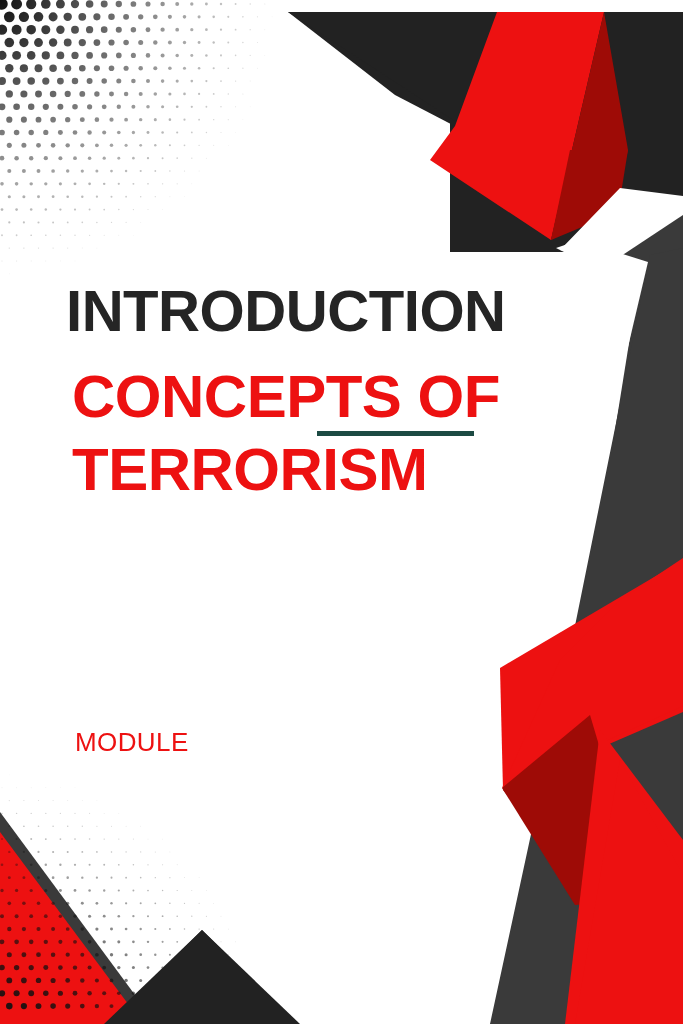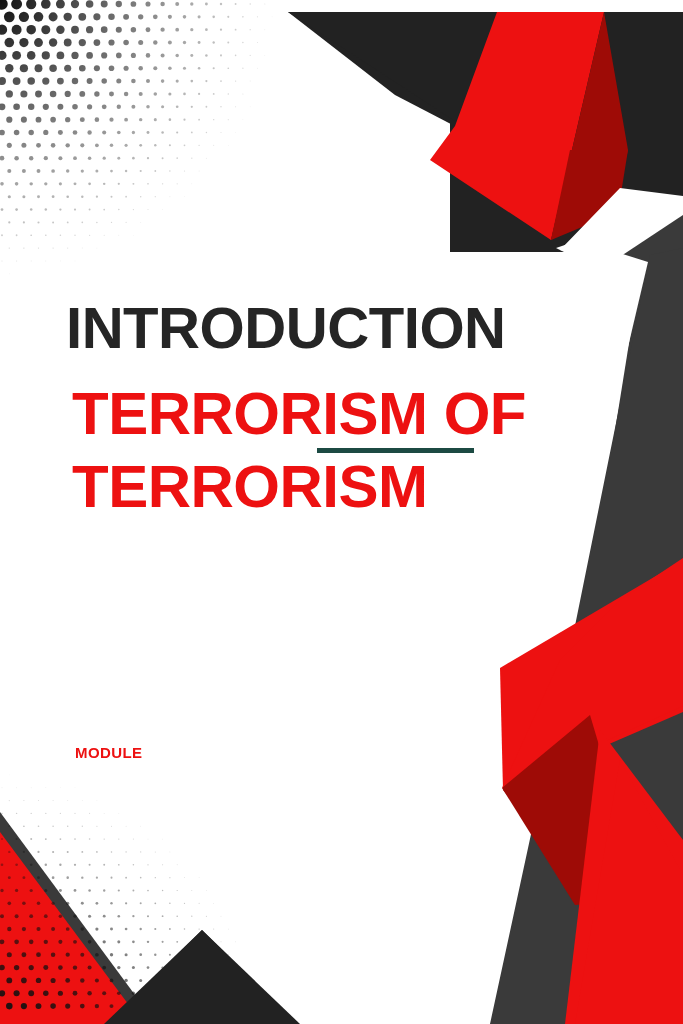--- a/index.html
+++ b/index.html
@@ -21,21 +21,21 @@
   #poster svg.layer {
     position: absolute;
     top: 0;
     left: 0;
     width: 683px;
     height: 1024px;
     display: block;
   }
   .text-layer {
     position: absolute;
-    top: 17px; left: 0;
+    top: 0; left: 0;
     width: 683px;
     height: 900px;
     pointer-events: none;
   }
   .text-layer > * { pointer-events: auto; }
 
   .t-intro {
     position: absolute;
     left: 66px;
     top: 283px;
@@ -70,22 +70,22 @@
     top: 431px;
     width: 157px;
     height: 5px;
     background: #1C4A43;
   }
   .t-module {
     position: absolute;
     left: 75px;
     top: 727px;
     font-family: "Liberation Sans", sans-serif;
-    font-size: 15px;
-    font-weight: bold;
+    font-size: 26px;
+    font-weight: normal;
     letter-spacing: 0.4px;
     color: #ED1111;
     white-space: nowrap;
   }
 </style>
 </head>
 <body>
 
 <div id="poster">
 
@@ -724,21 +724,21 @@
       <path d="M 202,930 L 296,1024 L 108,1024 Z" fill="#222222"></path>
 
     </g>
   </svg>
 
   <div class="text-layer">
 
     <div class="t-intro">INTRODUCTION</div>
 
     <div class="t-main">
-      <span class="ln ln1">TERRORISM OF</span>
+      <span class="ln ln1">CONCEPTS OF</span>
       <span class="ln ln2">TERRORISM</span>
     </div>
 
     <div class="underline"></div>
 
     <div class="t-module">MODULE</div>
   </div>
 
 </div>
 

